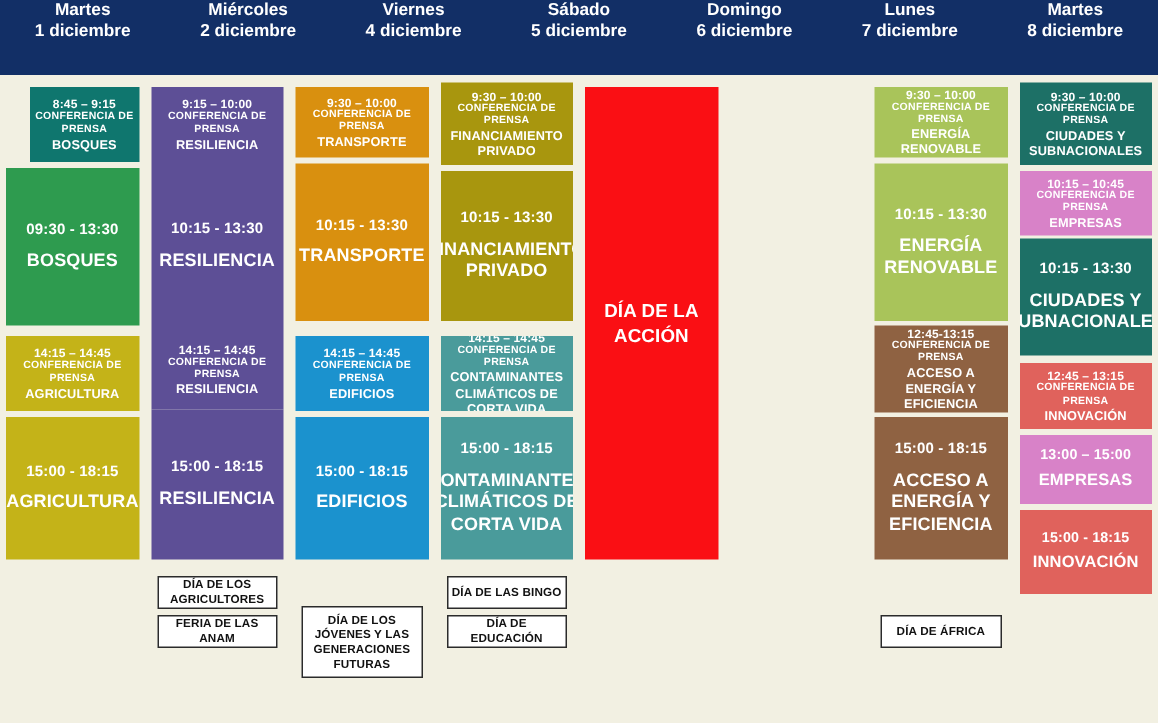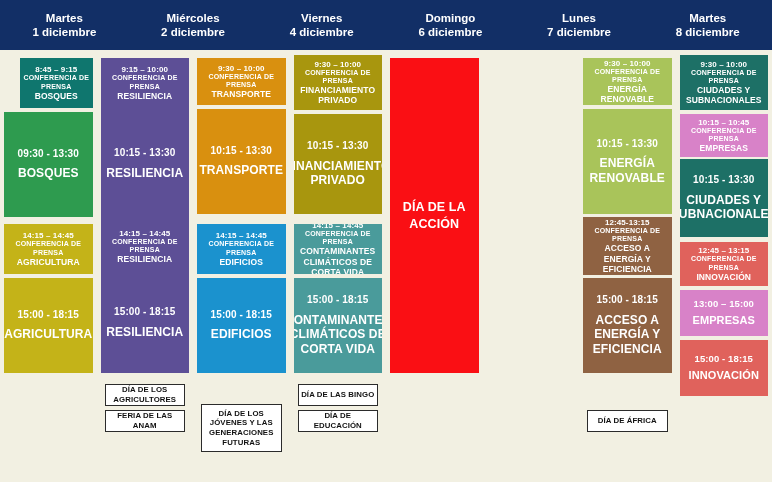--- a/index.html
+++ b/index.html
@@ -12,21 +12,21 @@
   .page{position:relative;width:772px;height:482px;background:#f2f0e2;}
 
   
   .header{
     position:absolute;left:0;top:0;width:772px;height:50px;
     background:#122f66;
     display:flex;
   }
   .hcell{
     flex:1 1 0;
-    display:flex;flex-direction:column;align-items:center;justify-content:center;
+    display:flex;flex-direction:column;align-items:center;
     color:#ffffff;font-size:11.5px;font-weight:bold;line-height:1.25;
     text-align:center;
   }
   .hcell .d2{white-space:nowrap;}
 
   
   .board{
     position:absolute;left:0;top:52px;width:772px;height:430px;
   }
   .col{
@@ -78,20 +78,24 @@
       </div>
       <div class="hcell">
         <div class="d1">Miércoles</div>
         <div class="d2">2 diciembre</div>
       </div>
       <div class="hcell">
         <div class="d1">Viernes</div>
         <div class="d2">4 diciembre</div>
       </div>
       <div class="hcell">
+        <div class="d1">Sábado</div>
+        <div class="d2">5 diciembre</div>
+      </div>
+      <div class="hcell">
         <div class="d1">Domingo</div>
         <div class="d2">6 diciembre</div>
       </div>
       <div class="hcell">
         <div class="d1">Lunes</div>
         <div class="d2">7 diciembre</div>
       </div>
       <div class="hcell">
         <div class="d1">Martes</div>
         <div class="d2">8 diciembre</div>

